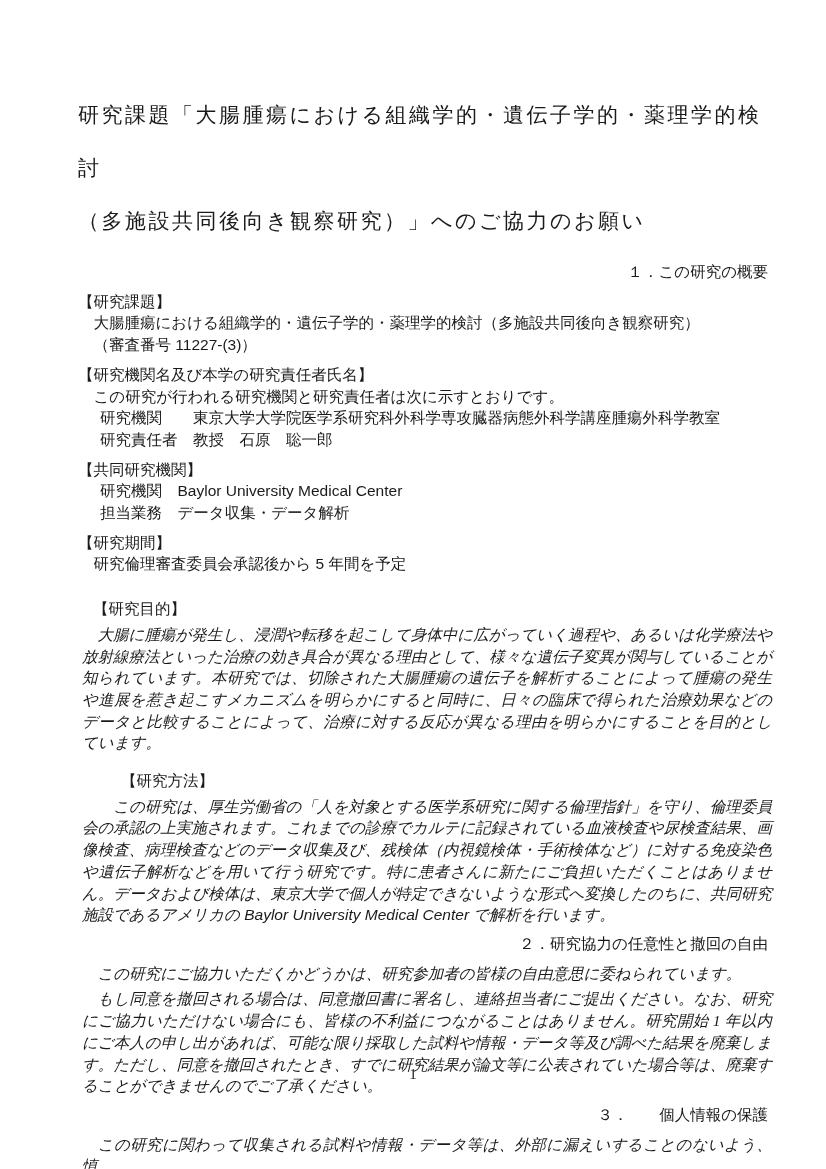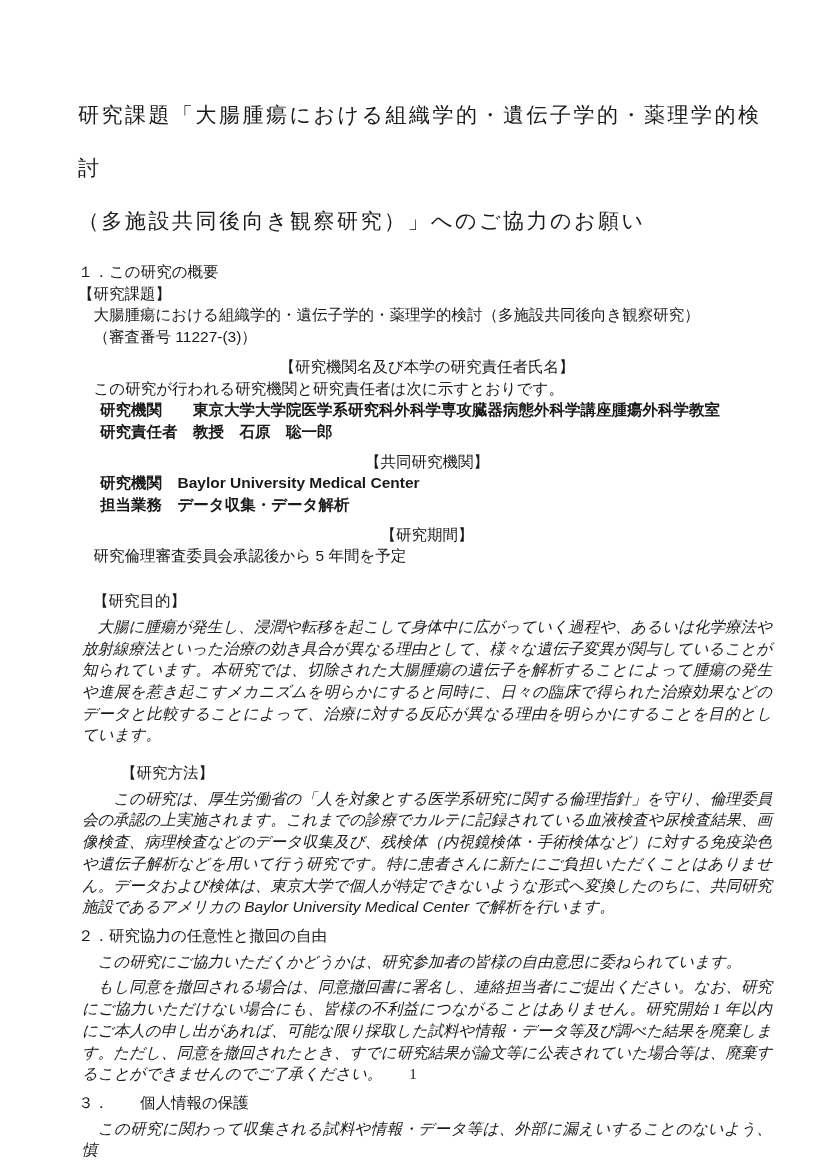--- a/index.html
+++ b/index.html
@@ -21,29 +21,29 @@
     overflow: hidden;
   }
   .doc-title {
     font-size: 21px;
     line-height: 53px;
     letter-spacing: 2.5px;
     font-weight: normal;
     margin: 0 0 14px 0;
   }
   .line { margin: 0; }
-  .num-heading { margin: 0; }
+  .num-heading { margin: 8px; text-align: right; }
   .bracket-heading { margin: 0; }
   .para {
     margin: 4px;
     text-align: justify;
     font-style: italic;
   }
-  .indent-row { padding-left: 22px; font-weight: bold; }
-  .mt-sec { margin-top: 8px; text-align: center; }
+  .indent-row { padding-left: 22px; }
+  .mt-sec { margin-top: 8px; }
   .mt-big { margin-top: 23px; margin-left: 15px; }
   .mt-mid { margin-top: 16px; margin-left: 43px; }
   .mt-s2 { margin-top: 7px; }
   .serif-phrase {
     font-family: "Liberation Serif", serif;
   }
   .page-number {
     position: absolute;
     top: 1064px;
     left: 0;

